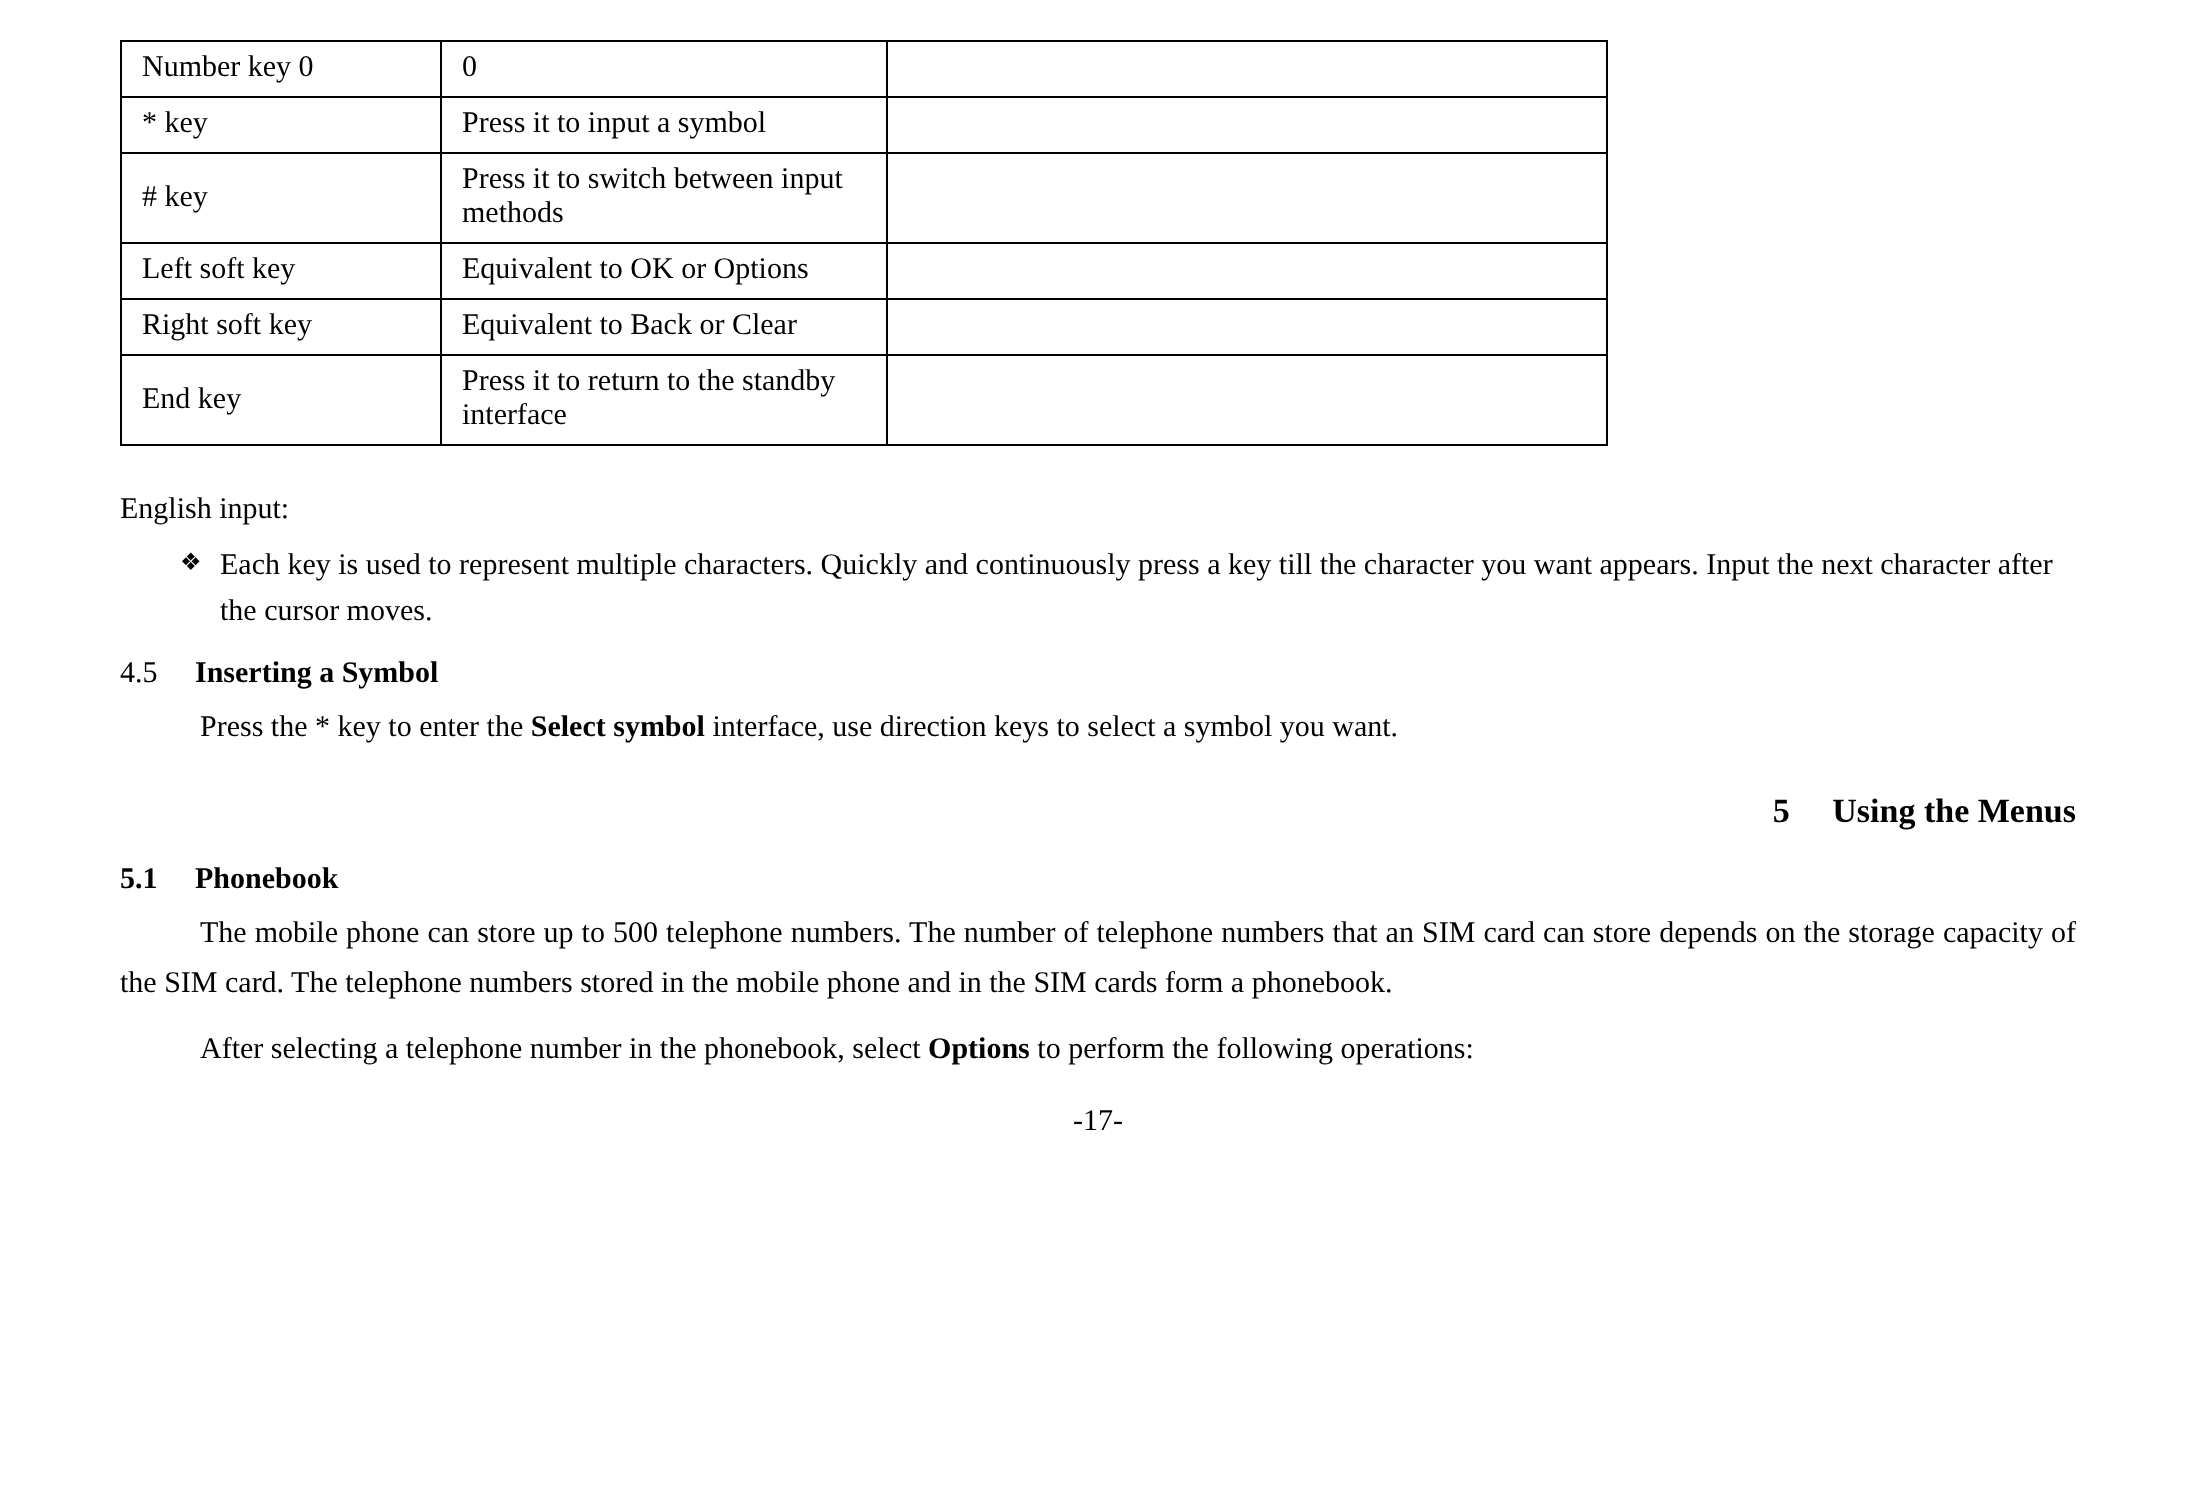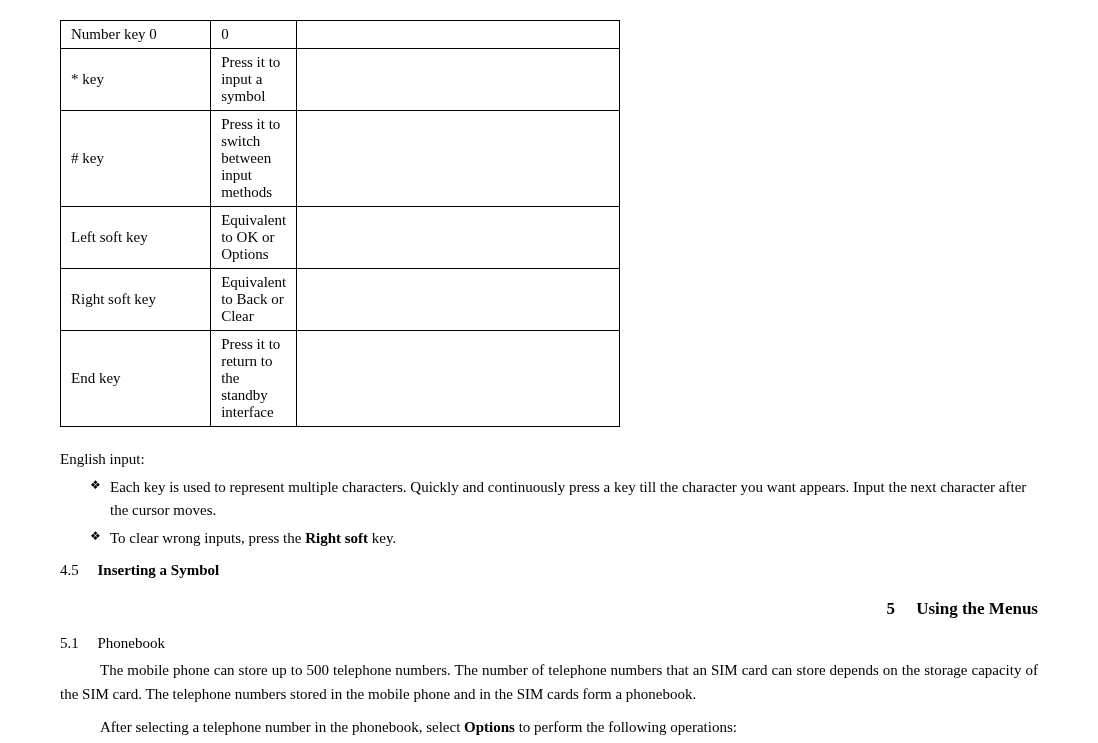--- a/index.html
+++ b/index.html
@@ -17,21 +17,21 @@
       min-height: 743px;
       padding: 20px 60px 30px 60px;
     }
 
     .table-section {
       margin-bottom: 24px;
     }
 
     table {
       border-collapse: collapse;
-      width: 560px;
+      width: 744px;
     }
 
     table td {
       border: 1px solid #000;
       padding: 5px 10px;
       font-size: 15px;
       vertical-align: middle;
     }
 
     table td:first-child {
@@ -94,21 +94,21 @@
 
     .chapter-heading {
       text-align: right;
       font-size: 17px;
       font-weight: bold;
       margin: 20px 0 16px 0;
     }
 
     .sub-heading-51 {
       font-size: 15px;
-      font-weight: normal;
+      font-weight: bold;
       margin-bottom: 6px;
     }
 
     .indent-para {
       text-indent: 40px;
       font-size: 15px;
       line-height: 1.65;
       text-align: justify;
       margin-bottom: 8px;
     }
@@ -162,31 +162,31 @@
       </tbody>
   </table>
 </div>
 
 <div class="text-section">
   <div class="section-label">English input:</div>
   <ul class="bullet-list">
     <li>
       <span>Each key is used to represent multiple characters. Quickly and continuously press a key till the character you want appears. Input the next character after the cursor moves.</span>
     </li>
-    <li>
-      <span>To clear wrong inputs, press the <strong>Right soft</strong> key.</span>
-    </li>
   </ul>
 </div>
 
 <div class="text-section">
   <div class="subsection-heading">
     <span class="subsection-number">4.5</span>
     &nbsp;&nbsp;&nbsp;&nbsp;<span>Inserting a Symbol</span>
   </div>
+  <div class="body-para">
+    Press the * key to enter the <strong>Select symbol</strong> interface, use direction keys to select a symbol you want.
+  </div>
 </div>
 
 <div class="chapter-heading">
   <span>5</span>
   &nbsp;&nbsp;&nbsp;&nbsp;<span>Using the Menus</span>
 </div>
 
 <div class="text-section">
   <div class="sub-heading-51">
     <span>5.1</span>

